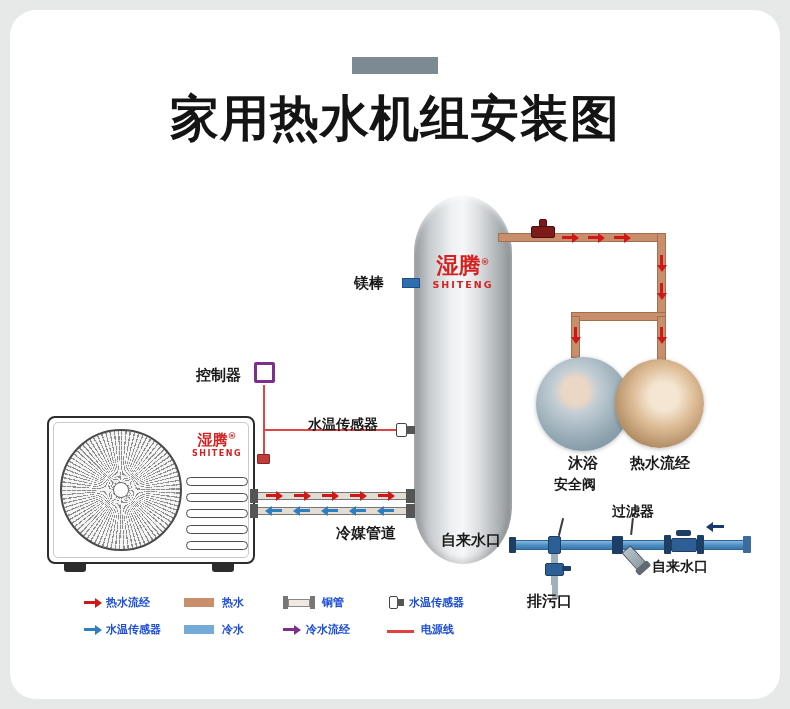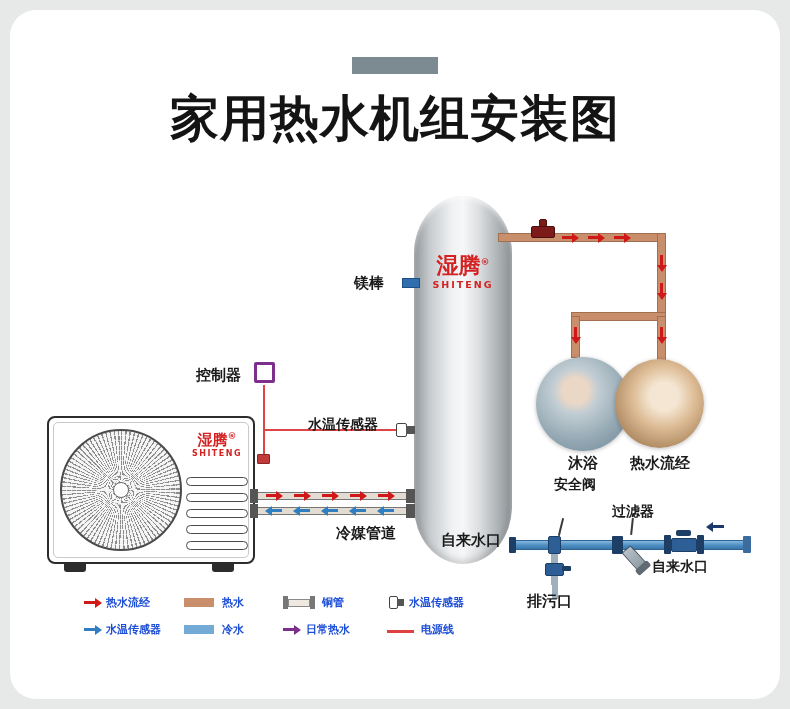--- a/index.html
+++ b/index.html
@@ -215,17 +215,17 @@
   <div class="abs sensor-tip" style="left:397px;top:599px;width:7px;height:7px;"></div>
   <div class="abs leg-txt" style="left:409px;top:595px;">水温传感器</div>
 
   <div class="ar ar-r c-blue" style="left:84px;top:628px;width:11px;"></div>
   <div class="abs leg-txt" style="left:106px;top:622px;">水温传感器</div>
 
   <div class="abs leg-bar" style="left:184px;top:625px;background:#74abd6;"></div>
   <div class="abs leg-txt" style="left:222px;top:622px;">冷水</div>
 
   <div class="ar ar-r c-purple" style="left:283px;top:628px;width:11px;"></div>
-  <div class="abs leg-txt" style="left:306px;top:622px;">日常热水</div>
+  <div class="abs leg-txt" style="left:306px;top:622px;">冷水流经</div>
 
   <div class="abs leg-line" style="left:387px;top:630px;width:27px;height:3px;"></div>
   <div class="abs leg-txt" style="left:421px;top:622px;">电源线</div>
 </div>
 
 </body></html>

